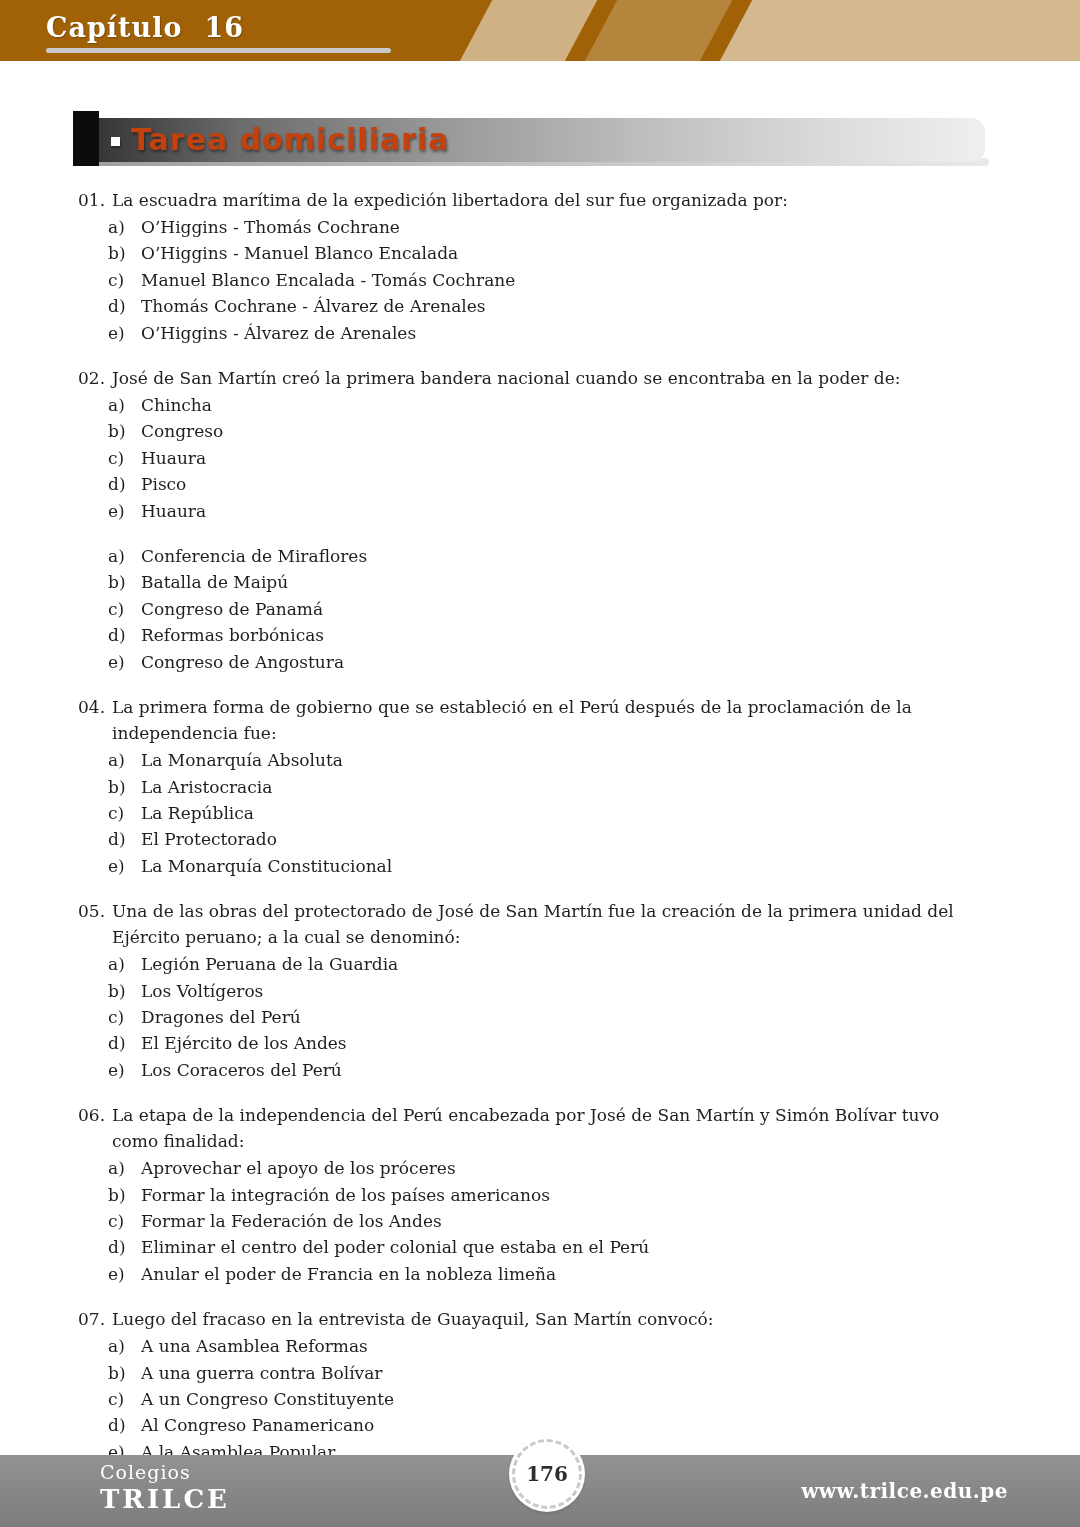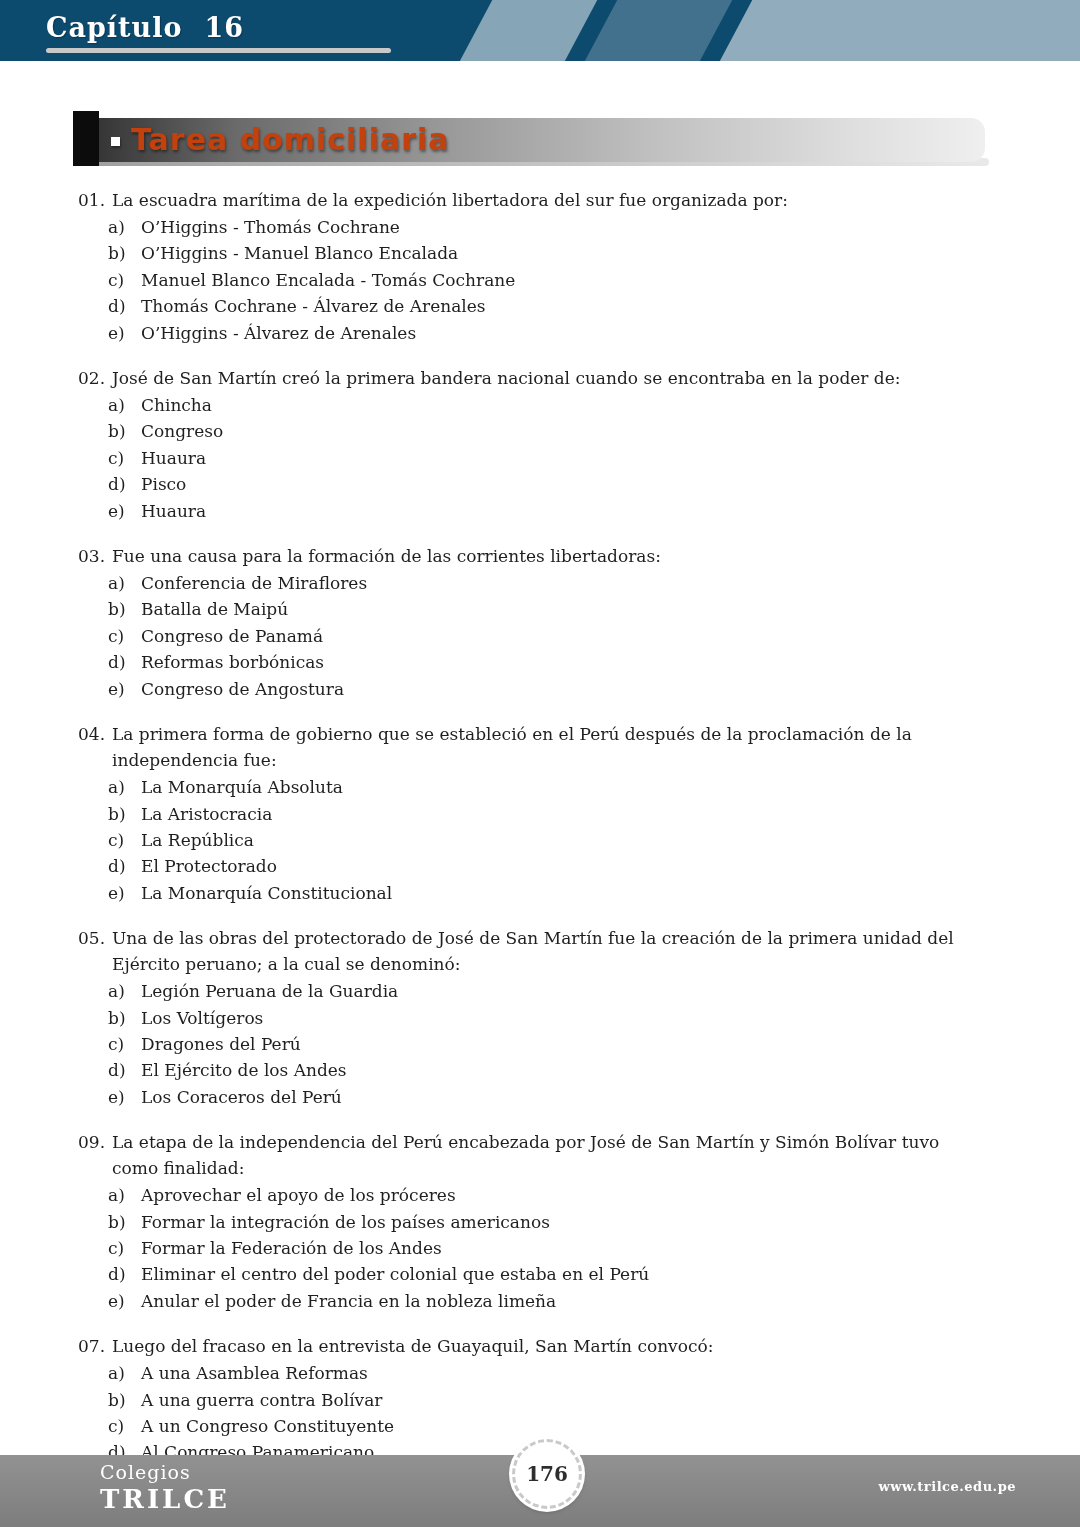--- a/index.html
+++ b/index.html
@@ -9,21 +9,21 @@
     font-family:"DejaVu Serif", serif;
     color:#1f1f1f;
     position:relative;
     overflow:hidden;
   }
 
   
   .header {
     position:absolute; top:0; left:0;
     width:1080px; height:61px;
-    background:#0c4a6e;
+    background:#a16207;
     overflow:hidden;
   }
   .header .band {
     position:absolute; top:-15px; height:95px;
     transform:skewX(-28deg);
   }
   .band1 { left:475px; width:105px; background:rgba(255,255,255,0.50); }
   .band2 { left:600px; width:115px; background:rgba(255,255,255,0.22); }
   .band3 { left:735px; width:520px; background:rgba(255,255,255,0.55); }
   .chapter {
@@ -97,22 +97,22 @@
   .page-badge {
     position:absolute; left:512px; top:-16px;
     width:64px; height:64px; border-radius:50%;
     background:#ffffff;
     border:3px dashed #c9c9c9;
     box-shadow:0 0 0 3px #ffffff, 0 2px 5px rgba(0,0,0,0.35);
     display:flex; align-items:center; justify-content:center;
     font-size:20px; font-weight:bold; color:#2e2e2e;
   }
   .website {
-    position:absolute; right:64px; top:24px;
-    color:#ffffff; font-weight:bold; font-size:13px;
+    position:absolute; right:72px; top:24px;
+    color:#ffffff; font-weight:bold; font-size:20px;
     letter-spacing:0.5px;
   }
 </style>
 </head>
 <body>
 
 <div class="header">
   <div class="band band1"></div>
   <div class="band band2"></div>
   <div class="band band3"></div>
@@ -180,24 +180,20 @@
           <span class="opt-letter">d)</span>
           <span class="opt-text">Pisco</span>
         </div>
         <div class="opt">
           <span class="opt-letter">e)</span>
           <span class="opt-text">Huaura</span>
         </div>
       </div>
     </div>
     <div class="question">
-      <div class="q-head">
-        <span class="q-num">03.</span>
-        <span class="q-text">Fue una causa para la formación de las corrientes libertadoras:</span>
-      </div>
       <div class="options">
         <div class="opt">
           <span class="opt-letter">a)</span>
           <span class="opt-text">Conferencia de Miraflores</span>
         </div>
         <div class="opt">
           <span class="opt-letter">b)</span>
           <span class="opt-text">Batalla de Maipú</span>
         </div>
         <div class="opt">
@@ -265,21 +261,21 @@
           <span class="opt-text">El Ejército de los Andes</span>
         </div>
         <div class="opt">
           <span class="opt-letter">e)</span>
           <span class="opt-text">Los Coraceros del Perú</span>
         </div>
       </div>
     </div>
     <div class="question">
       <div class="q-head">
-        <span class="q-num">09.</span>
+        <span class="q-num">06.</span>
         <span class="q-text">La etapa de la independencia del Perú encabezada por José de San Martín y Simón Bolívar tuvo como finalidad:</span>
       </div>
       <div class="options">
         <div class="opt">
           <span class="opt-letter">a)</span>
           <span class="opt-text">Aprovechar el apoyo de los próceres</span>
         </div>
         <div class="opt">
           <span class="opt-letter">b)</span>
           <span class="opt-text">Formar la integración de los países americanos</span>

